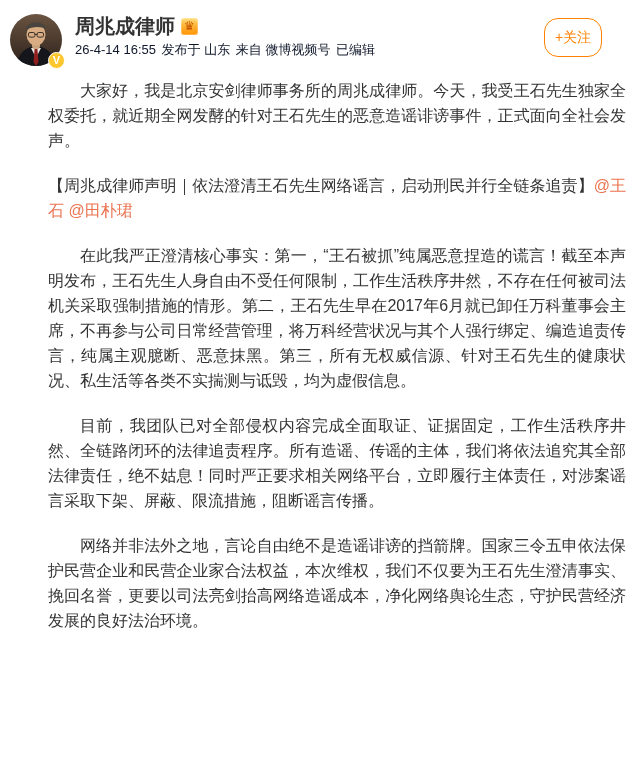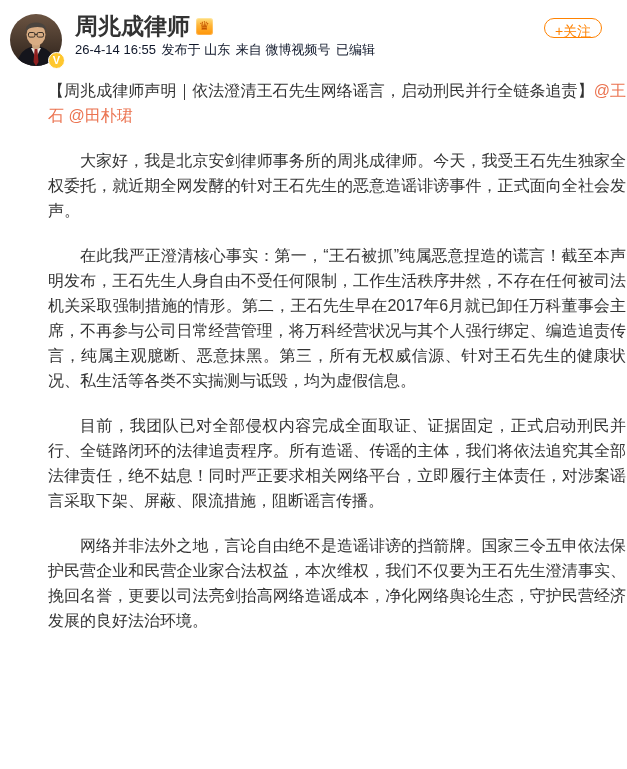--- a/index.html
+++ b/index.html
@@ -19,32 +19,32 @@
   .v-badge {
     position: absolute; right: -3px; bottom: -3px;
     width: 17px; height: 17px; border-radius: 50%;
     background: #ffc72e; border: 1px solid #ffffff;
     color: #ffffff; font-size: 11px; font-weight: 700;
     display: flex; align-items: center; justify-content: center;
     line-height: 1;
   }
   .user-info { margin-left: 65px; padding-top: 2px; }
   .name-row { display: flex; align-items: center; }
-  .username { font-size: 23px; font-weight: 700; color: #333; line-height: 20px; cursor: pointer; }
+  .username { font-size: 20px; font-weight: 700; color: #333; line-height: 20px; cursor: pointer; }
   .crown {
     margin-left: 6px; width: 17px; height: 17px; border-radius: 3px;
     background: linear-gradient(180deg, #ffdf7f 0%, #ffb335 45%, #ff9406 100%);
     color: #c25400; font-size: 12px; line-height: 16px; text-align: center;
     display: inline-block; box-shadow: inset 0 0 0 1px rgba(255,255,255,0.25);
   }
   .meta { margin-top: 6px; font-size: 13px; color: #0f172a; line-height: 15px; }
   .meta span { margin-right: 2px; }
   .follow-btn {
     position: absolute; top: 4px; right: 25px;
-    width: 58px; height: 20px;
+    width: 58px; height: 39px;
     background: #ffffff; border: 1px solid #ff8200; border-radius: 14px;
     color: #ff8200; font-size: 14px; line-height: 25px; padding: 0;
     text-align: center; cursor: pointer;
     font-family: "Liberation Sans", "DejaVu Sans", sans-serif;
   }
 
   
   .content {
     margin: 12px 0 0 48px; width: 578px;
     font-size: 16px; line-height: 25px; color: #333;
@@ -100,21 +100,21 @@
         <span>发布于 山东</span>
         <span>来自 微博视频号</span>
         <span>已编辑</span>
       </div>
     </div>
 
     <button class="follow-btn">+关注</button>
   </div>
 
   <div class="content">
+    <p class="para indent">大家好，我是北京安剑律师事务所的周兆成律师。今天，我受王石先生独家全权委托，就近期全网发酵的针对王石先生的恶意造谣诽谤事件，正式面向全社会发声。</p>
+
     <p class="para"><span>【周兆成律师声明｜依法澄清王石先生网络谣言，启动刑民并行全链条追责】</span><a class="mention" href="#">@王石</a> <a class="mention" href="#">@田朴珺</a></p>
-
-    <p class="para indent">大家好，我是北京安剑律师事务所的周兆成律师。今天，我受王石先生独家全权委托，就近期全网发酵的针对王石先生的恶意造谣诽谤事件，正式面向全社会发声。</p>
     <p class="para indent">在此我严正澄清核心事实：第一，“王石被抓”纯属恶意捏造的谎言！截至本声明发布，王石先生人身自由不受任何限制，工作生活秩序井然，不存在任何被司法机关采取强制措施的情形。第二，王石先生早在2017年6月就已卸任万科董事会主席，不再参与公司日常经营管理，将万科经营状况与其个人强行绑定、编造追责传言，纯属主观臆断、恶意抹黑。第三，所有无权威信源、针对王石先生的健康状况、私生活等各类不实揣测与诋毁，均为虚假信息。</p>
-    <p class="para indent">目前，我团队已对全部侵权内容完成全面取证、证据固定，正式启动刑民并行、全链路闭环的法律追责程序。所有造谣、传谣的主体，我们将依法追究其全部法律责任，绝不姑息！同时严正要求相关网络平台，立即履行主体责任，对涉案谣言采取下架、屏蔽、限流措施，阻断谣言传播。</p>
+    <p class="para indent">目前，我团队已对全部侵权内容完成全面取证、证据固定，工作生活秩序井然、全链路闭环的法律追责程序。所有造谣、传谣的主体，我们将依法追究其全部法律责任，绝不姑息！同时严正要求相关网络平台，立即履行主体责任，对涉案谣言采取下架、屏蔽、限流措施，阻断谣言传播。</p>
     <p class="para indent">网络并非法外之地，言论自由绝不是造谣诽谤的挡箭牌。国家三令五申依法保护民营企业和民营企业家合法权益，本次维权，我们不仅要为王石先生澄清事实、挽回名誉，更要以司法亮剑抬高网络造谣成本，净化网络舆论生态，守护民营经济发展的良好法治环境。</p>
   </div>
 
 </div>
 
 </body></html>

